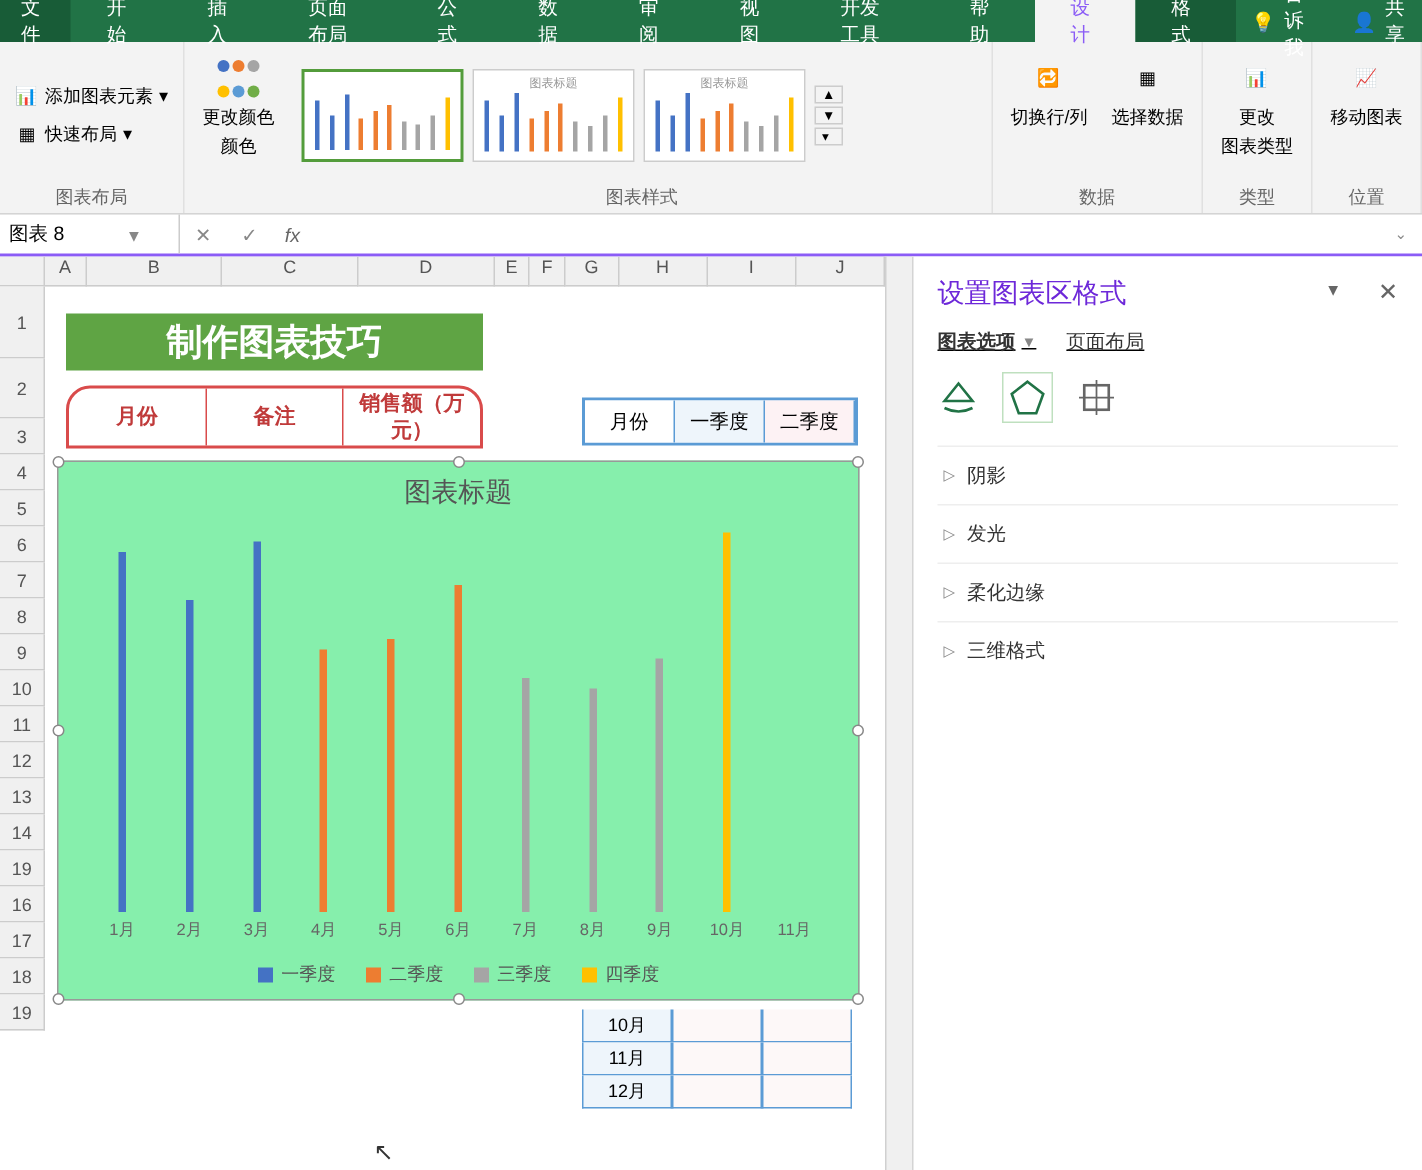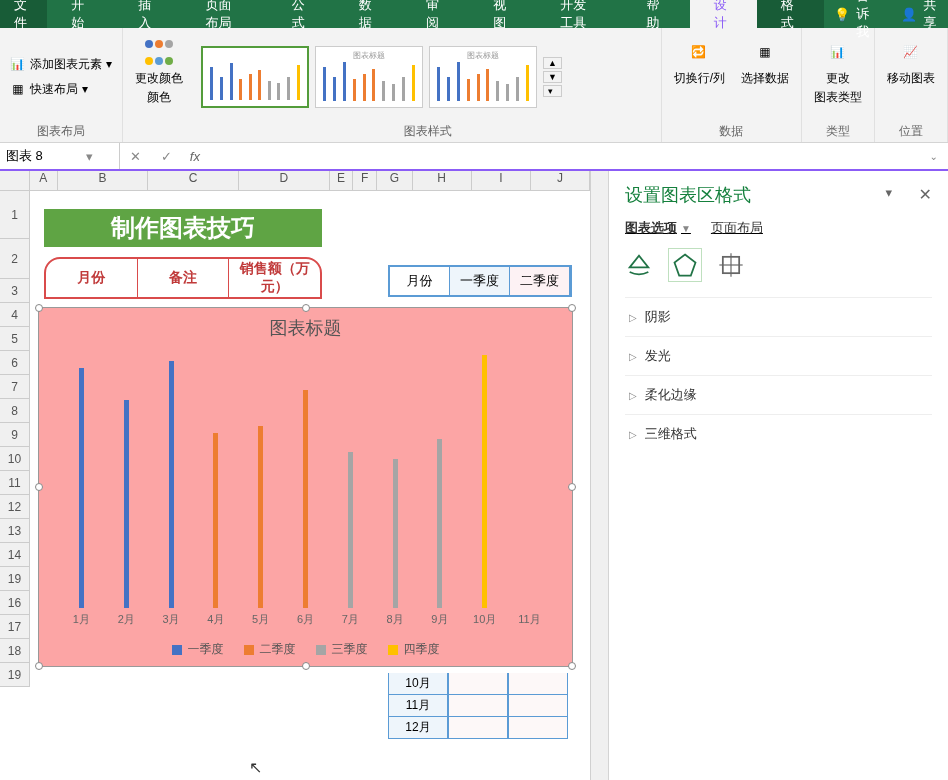--- a/index.html
+++ b/index.html
@@ -52,21 +52,21 @@
 .redtable div { flex: 1; display: flex; align-items: center; justify-content: center; border-right: 1px solid #d94b4b; font-size: 14px; text-align: center; }
 .redtable div:last-child { border-right: none; }
 
 .bluetable { position: absolute; left: 358px; top: 58px; display: flex; border: 2px solid #5b9bd5; }
 .bluetable div { width: 60px; height: 28px; display: flex; align-items: center; justify-content: center; border-right: 1px solid #5b9bd5; font-size: 13px; background: #f8f8f8; }
 .bluetable div:first-child { background: #fff; }
 .bluetable div:nth-child(2) { background: #eef5fb; }
 .bluetable div:nth-child(3) { background: #fdf2f4; }
 
 
-.chartbox { position: absolute; left: 8px; top: 100px; width: 535px; height: 360px; border: 1px solid #999; background: #fca5a5; }
+.chartbox { position: absolute; left: 8px; top: 100px; width: 535px; height: 360px; border: 1px solid #999; background: #86efac; }
 .chartbox .handle { position: absolute; width: 8px; height: 8px; background: #fff; border: 1px solid #888; border-radius: 50%; }
 .charttitle { text-align: center; font-size: 18px; padding: 8px; color: #555; }
 .plot { position: relative; height: 260px; margin: 0 20px; display: flex; align-items: flex-end; }
 .bargroup { flex: 1; display: flex; justify-content: center; align-items: flex-end; height: 100%; }
 .bar { width: 5px; }
 .xlabels { display: flex; margin: 4px 20px 0 20px; }
 .xlabels div { flex: 1; text-align: center; font-size: 11px; color: #666; }
 .legend { display: flex; justify-content: center; gap: 20px; padding: 14px 0; font-size: 12px; color: #555; }
 .legend span { display: flex; align-items: center; gap: 6px; }
 .legend i { width: 10px; height: 10px; display: inline-block; }
@@ -77,21 +77,21 @@
 .minitable { position: absolute; left: 358px; top: 466px; }
 .minitable div { display: flex; }
 .minitable span { width: 60px; height: 22px; border: 1px solid #5b9bd5; border-top: none; display: flex; align-items: center; justify-content: center; font-size: 12px; background: #fdf8f8; }
 .minitable span:first-child { background: #eef5fb; }
 
 
 .vscroll { width: 18px; background: #f0f0f0; border-left: 1px solid #d0d0d0; }
 
 
 .pane { width: 340px; border-left: 1px solid #d4d4d4; padding: 12px 16px; background: #fff; position: relative; }
-.pane h2 { font-size: 18px; font-weight: normal; color: #15803d; margin-bottom: 12px; }
+.pane h2 { font-size: 18px; font-weight: normal; color: #6d28d9; margin-bottom: 12px; }
 .pane .close { position: absolute; right: 16px; top: 14px; font-size: 16px; color: #666; cursor: pointer; }
 .pane .dd { position: absolute; right: 56px; top: 14px; color: #666; cursor: pointer; }
 .pane .subtabs { display: flex; gap: 20px; margin-bottom: 14px; font-size: 13px; text-decoration: underline; }
 .pane .subtabs .st { cursor: pointer; color: #333; display: flex; align-items: center; gap: 4px; }
 .pane .subtabs .st.active { font-weight: bold; }
 .pane .icons { display: flex; gap: 18px; margin-bottom: 18px; }
 .pane .pic { width: 28px; height: 28px; cursor: pointer; }
 .pane .section { padding: 10px 4px; border-top: 1px solid #eee; cursor: pointer; font-size: 13px; color: #333; display: flex; align-items: center; gap: 8px; }
 .pane .tri { font-size: 10px; color: #888; }
 </style>

